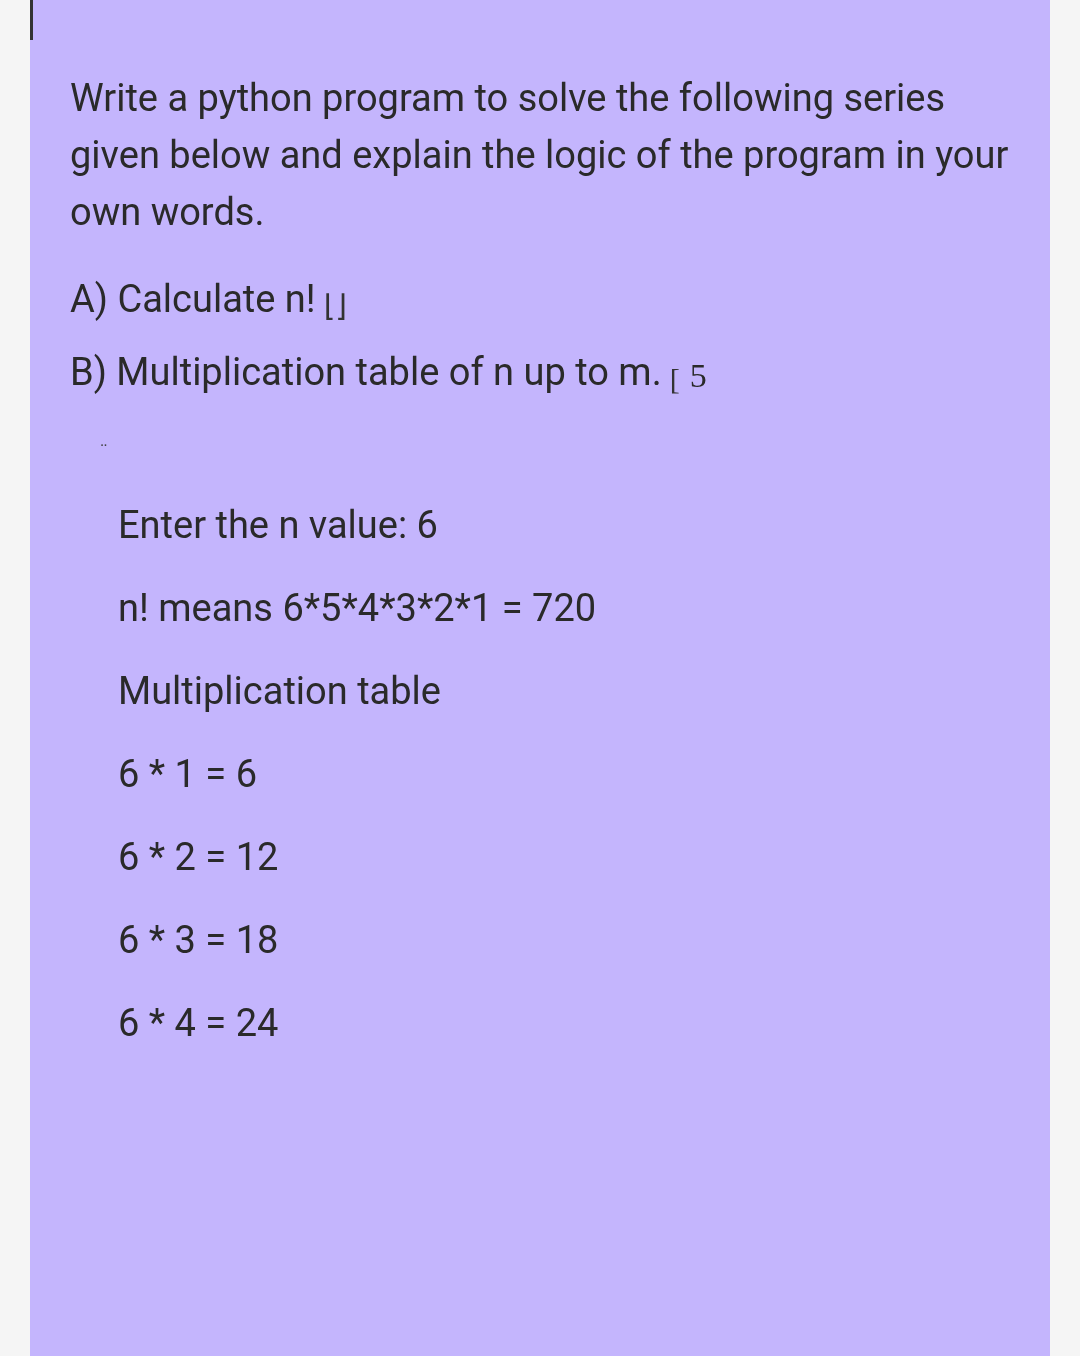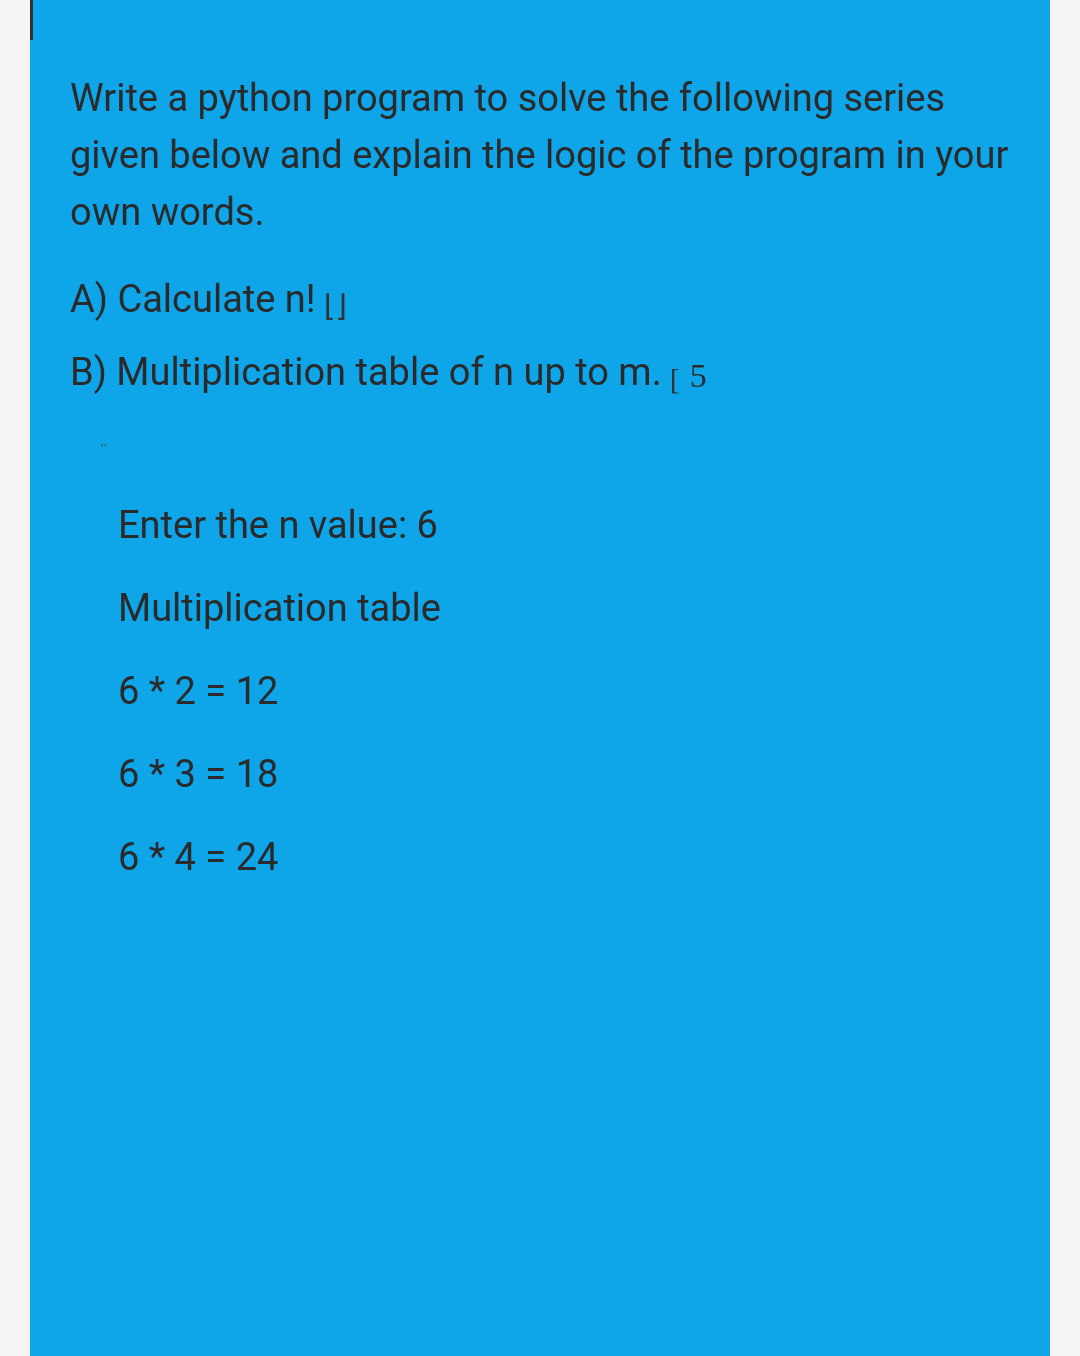--- a/index.html
+++ b/index.html
@@ -24,21 +24,21 @@
     }
     .left-border {
       position: absolute;
       left: 30px;
       top: 0;
       width: 3px;
       height: 40px;
       background: #333;
     }
     .content-card {
-      background: #0ea5e9;
+      background: #c4b5fd;
       padding: 70px 40px 50px 40px;
       min-height: 100%;
       color: #2a2a2a;
     }
     .intro-text {
       font-size: 38px;
       line-height: 1.5;
       margin-bottom: 30px;
       color: #2a2a2a;
     }
@@ -109,19 +109,21 @@
       <span class="annotation-marker">[</span>
       <span class="annotation-five">5</span>
     </div>
 
     <div class="smudge-area">
       <span class="smudge-dots">‥</span>
     </div>
 
 
     <p class="output-line">Enter the n value: 6</p>
+    <p class="output-line">n! means 6*5*4*3*2*1 = 720</p>
     <p class="output-line">Multiplication table</p>
+    <p class="output-line">6 * 1 = 6</p>
     <p class="output-line">6 * 2 = 12</p>
     <p class="output-line">6 * 3 = 18</p>
     <p class="output-line">6 * 4 = 24</p>
 
   </div>
 </div>
 
 </body></html>

